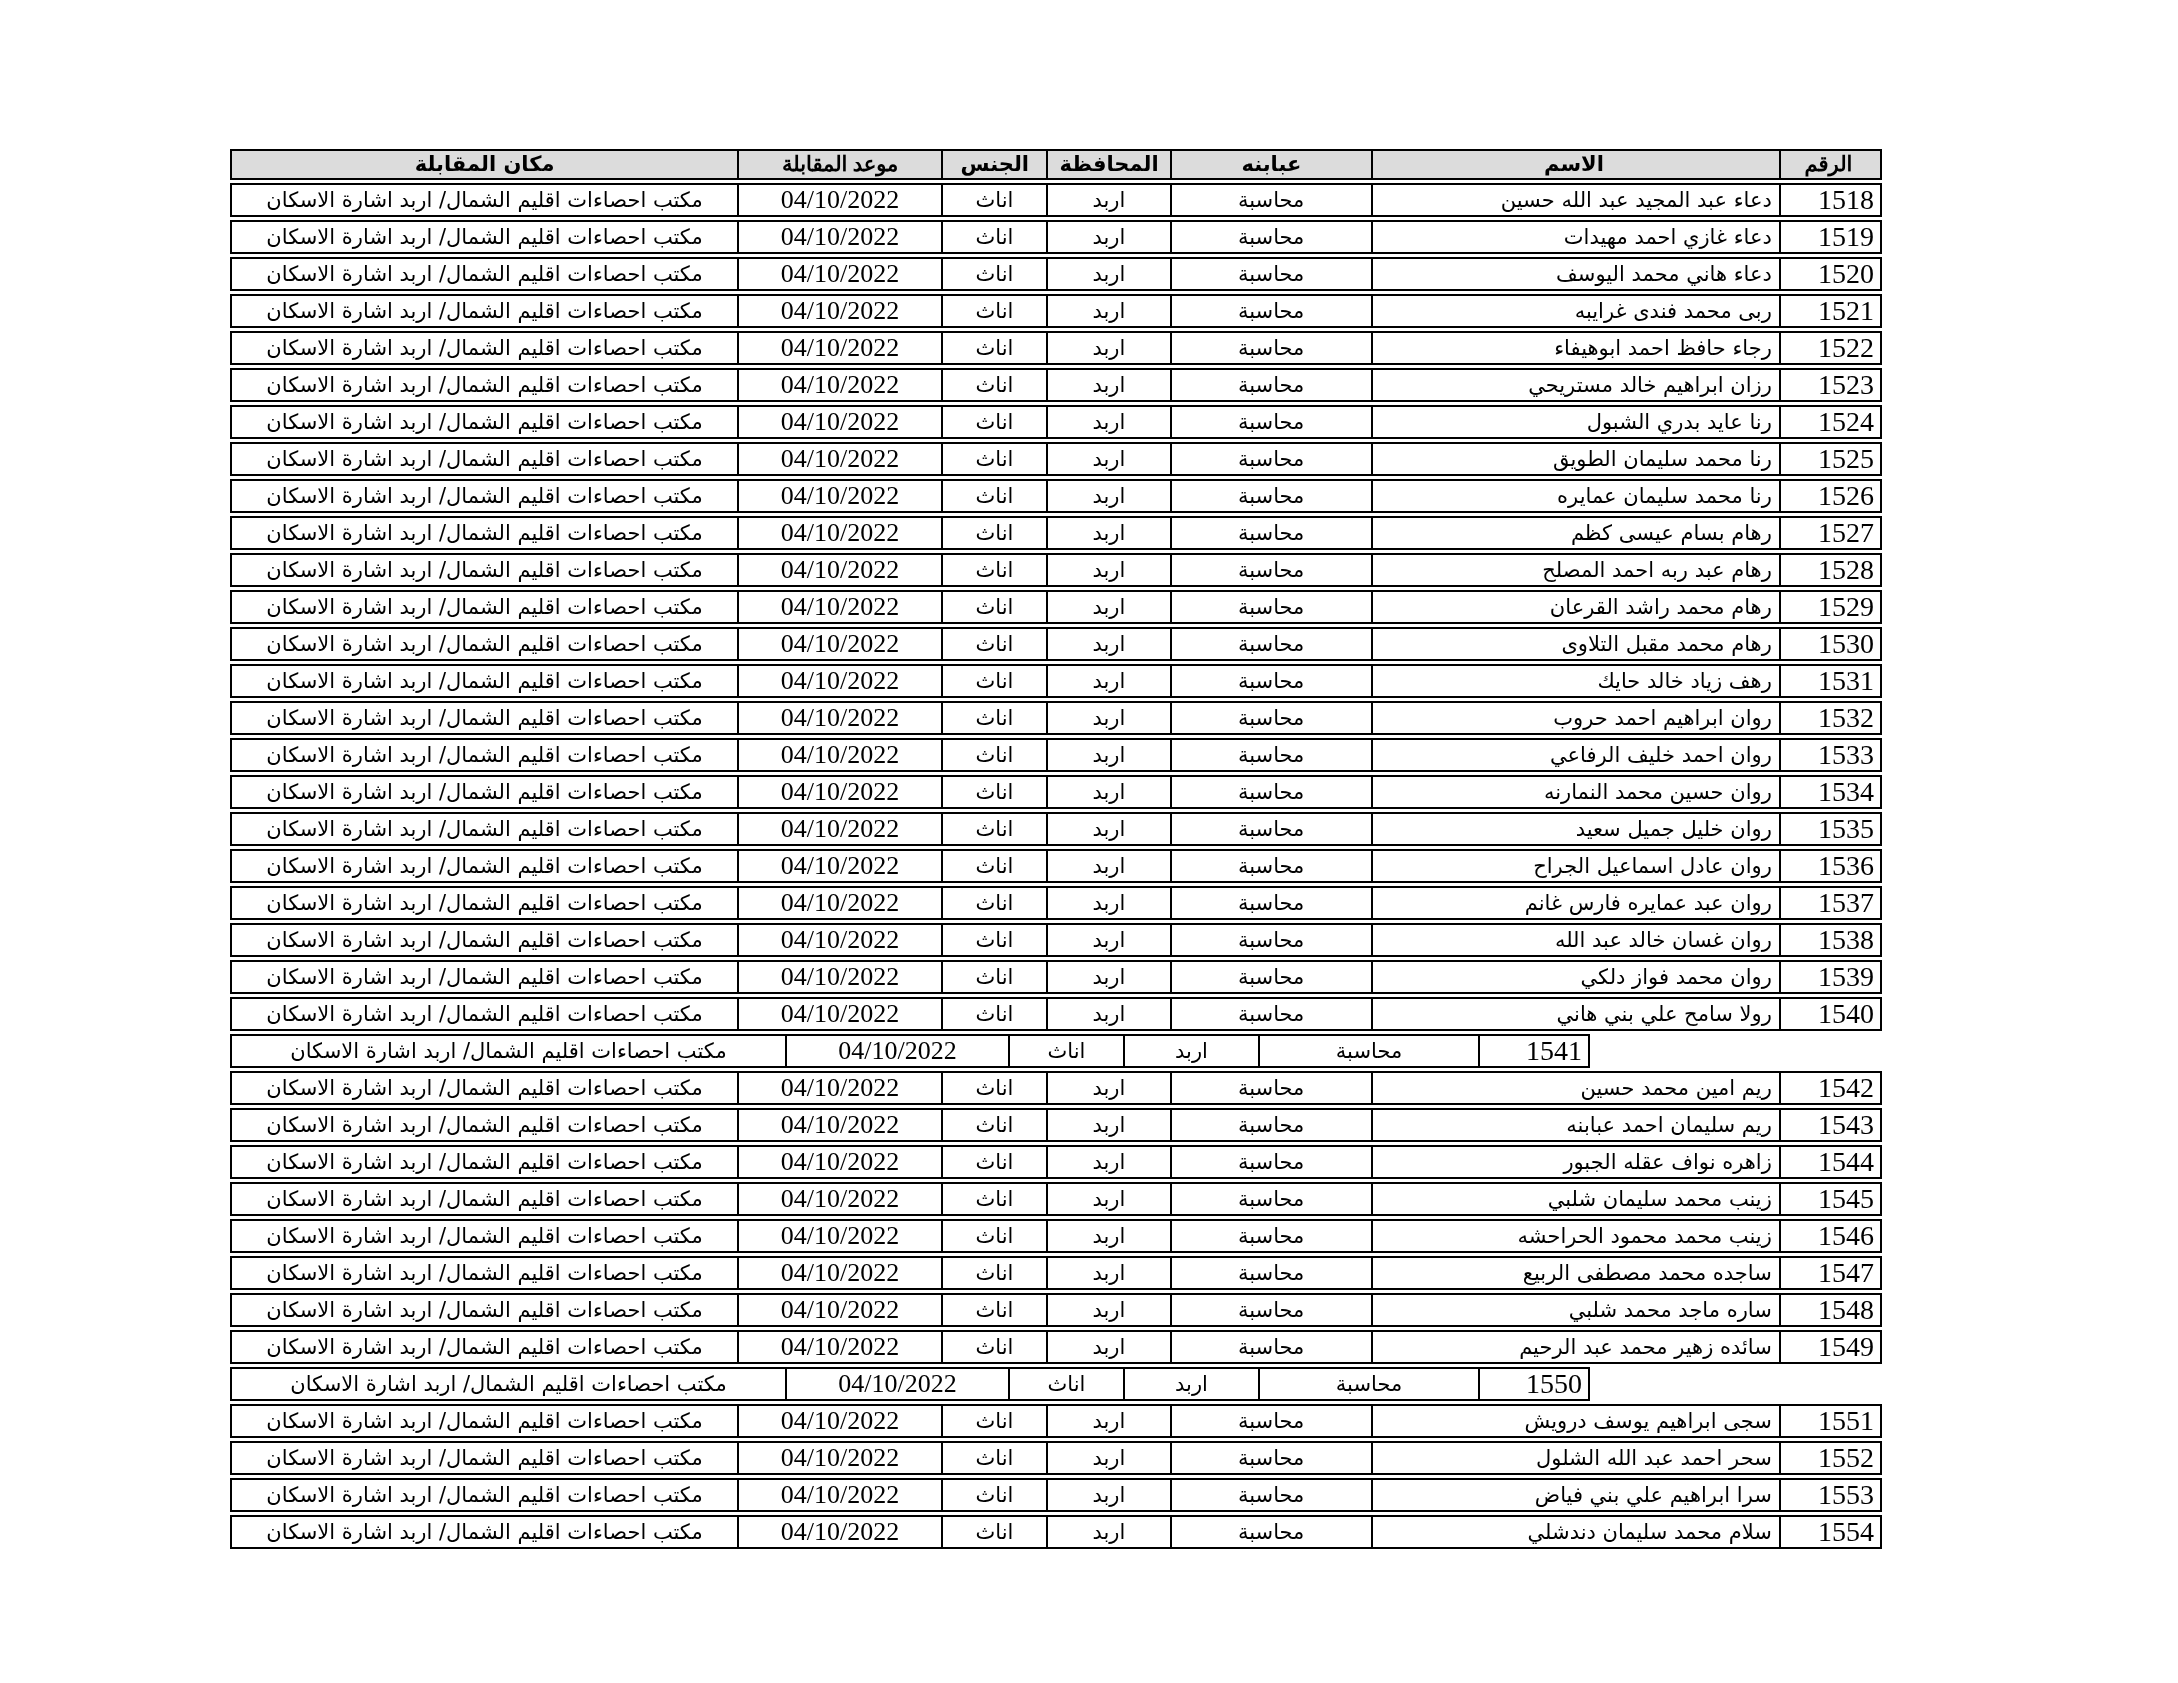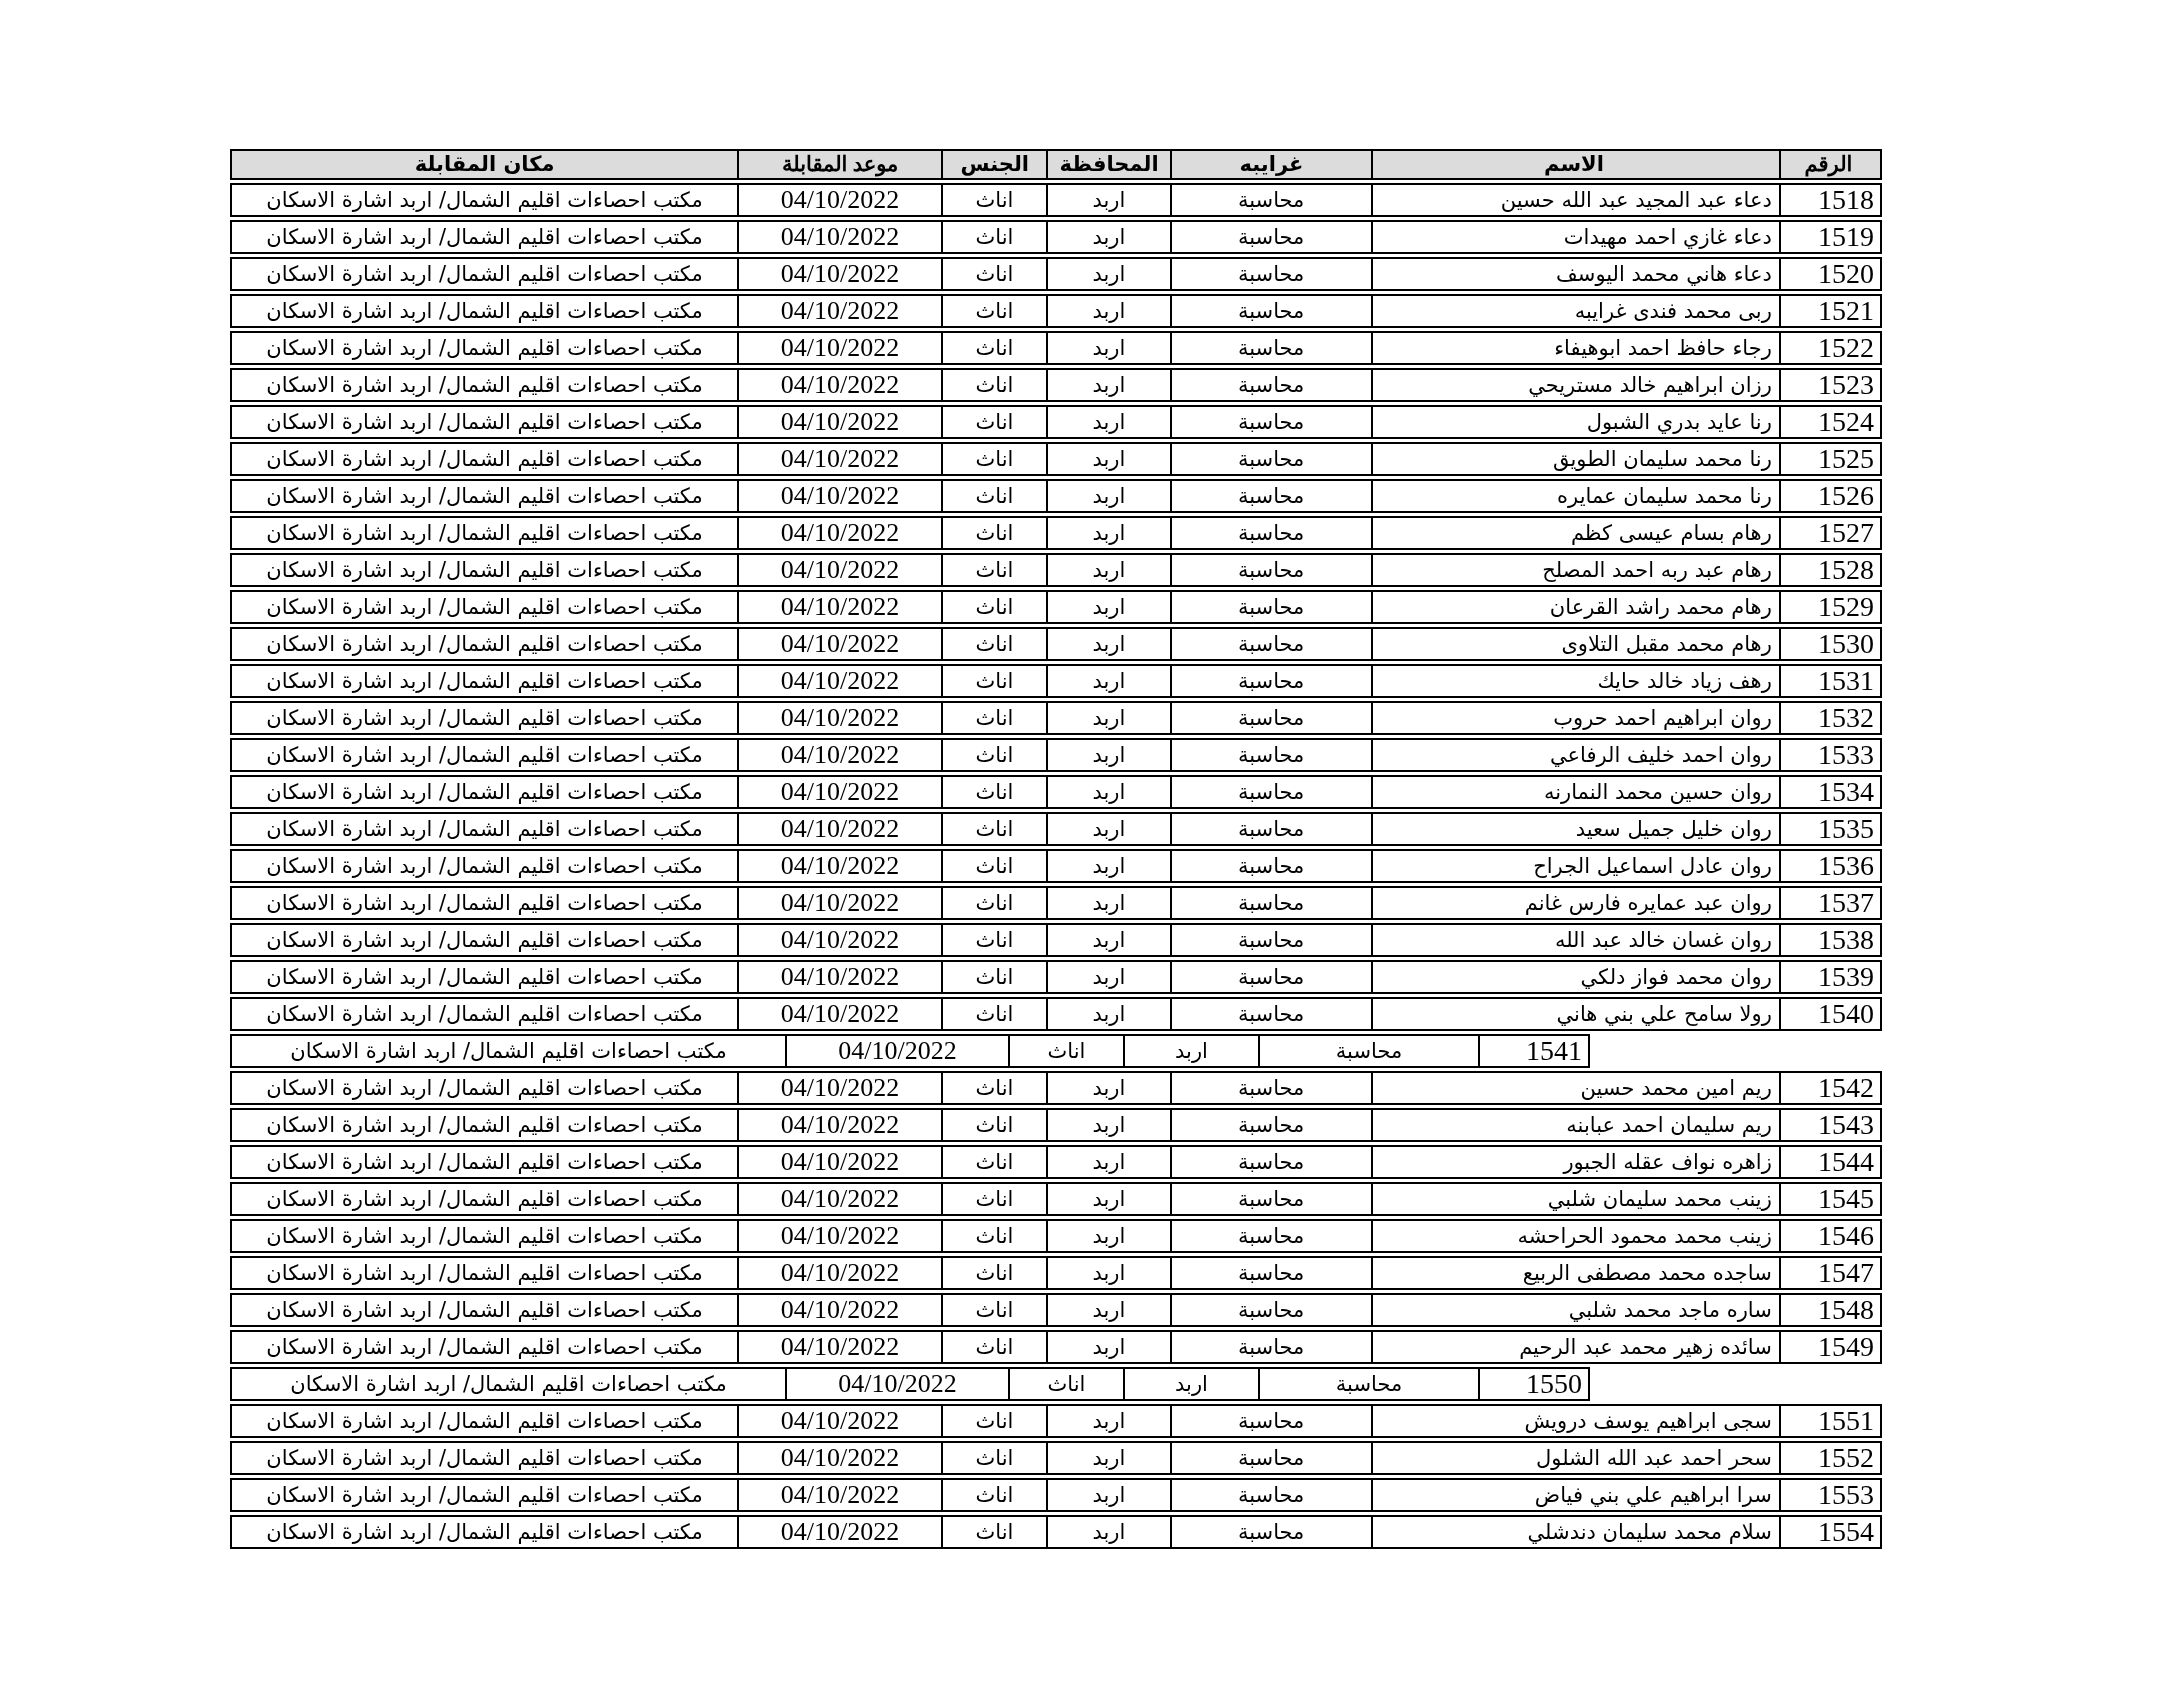--- a/index.html
+++ b/index.html
@@ -64,21 +64,21 @@
 </head>
 <body>
 
 <div class="page">
   <div class="table">
     <div class="t-row header">
       <div class="cell c-location" dir="rtl">مكان المقابلة</div>
       <div class="cell c-date" dir="rtl">موعد المقابلة</div>
       <div class="cell c-gender" dir="rtl">الجنس</div>
       <div class="cell c-governorate" dir="rtl">المحافظة</div>
-      <div class="cell c-specialization" dir="rtl">غرايبه</div>
+      <div class="cell c-specialization" dir="rtl">عبابنه</div>
       <div class="cell c-name" dir="rtl">الاسم</div>
       <div class="cell c-number" dir="rtl">الرقم</div>
     </div>
     <div id="rows">
         <div class="t-row">
           <div class="cell c-location" dir="rtl">مكتب احصاءات اقليم الشمال/ اربد اشارة الاسكان</div>
           <div class="cell c-date" dir="ltr">04/10/2022</div>
           <div class="cell c-gender" dir="rtl">اناث</div>
           <div class="cell c-governorate" dir="rtl">اربد</div>
           <div class="cell c-specialization" dir="rtl">محاسبة</div>

